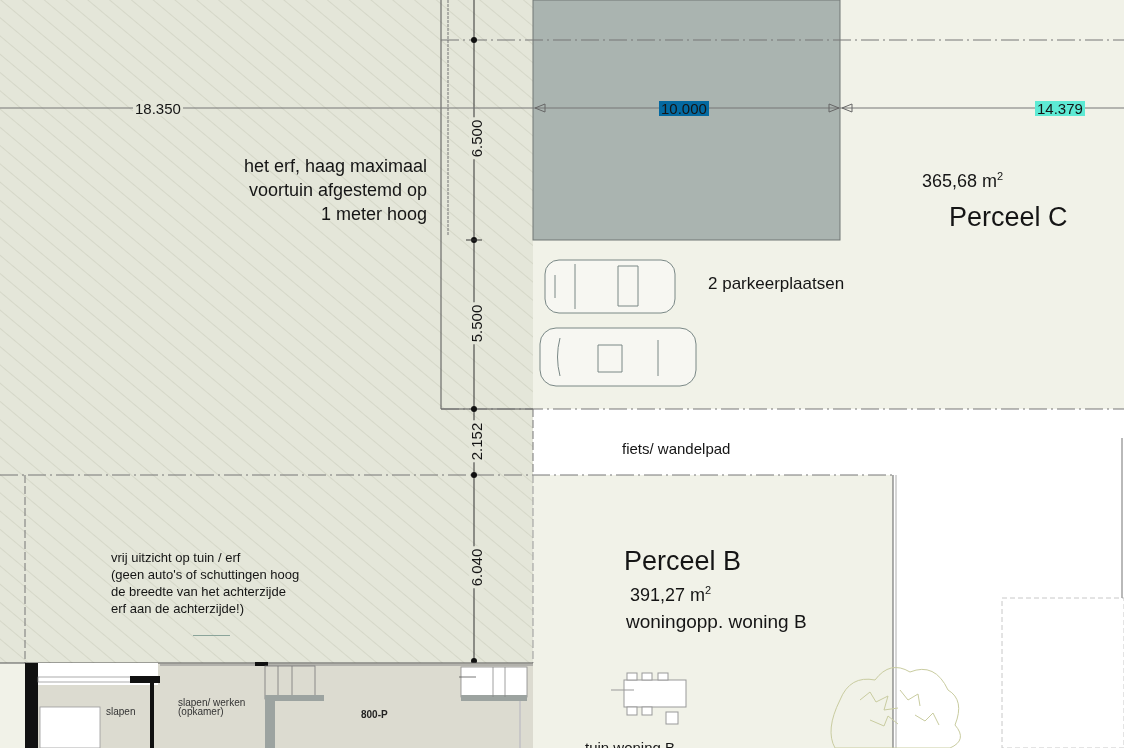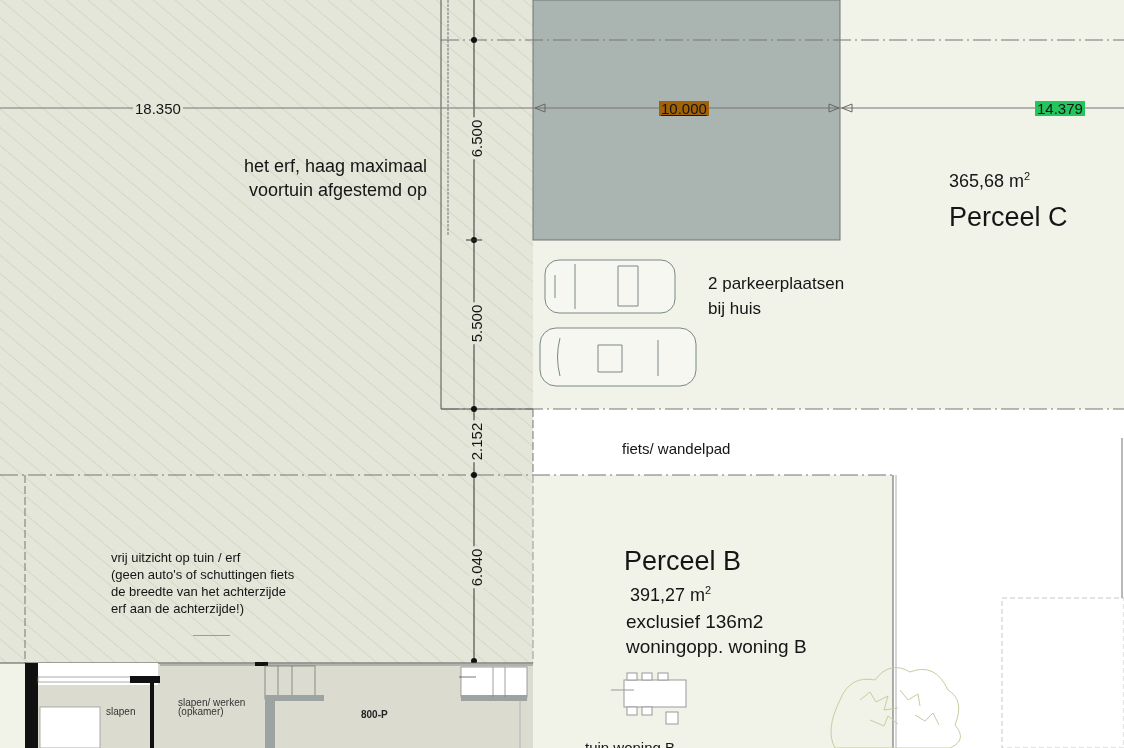--- a/index.html
+++ b/index.html
@@ -117,55 +117,54 @@
   <rect x="265" y="695" width="59" height="6" fill="#9ca3a0"></rect>
   <rect x="461" y="667" width="66" height="30" fill="#fff" stroke="#888" stroke-width="0.8"></rect>
   <rect x="461" y="695" width="66" height="6" fill="#9ca3a0"></rect>
   <line x1="493" y1="667" x2="493" y2="697" stroke="#888" stroke-width="0.8"></line>
   <line x1="505" y1="667" x2="505" y2="697" stroke="#888" stroke-width="0.8"></line>
   <line x1="459" y1="677" x2="476" y2="677" stroke="#555" stroke-width="0.8"></line>
   <line x1="520" y1="701" x2="520" y2="748" stroke="#aab" stroke-width="0.8"></line>
 </svg>
 
 <div class="lbl dim" style="left:133px; top:101px; background:#e4e6d9;text-align:center;">18.350</div>
-<div class="lbl dim" style="left:659px; top:101px; background:#a16207;text-decoration:underline;">10.000</div>
-<div class="lbl dim" style="left:1035px; top:101px; background:#22c55e;">14.379</div>
+<div class="lbl dim" style="left:659px; top:101px; background:#0369a1;">10.000</div>
+<div class="lbl dim" style="left:1035px; top:101px; background:#5eead4;">14.379</div>
 
 <div class="lbl dim-v" style="left:456px; top:131px; background:#e4e6d9; padding:0 2px;">6.500</div>
 <div class="lbl dim-v" style="left:456px; top:316px; background:#e4e6d9; padding:0 2px;">5.500</div>
 <div class="lbl dim-v" style="left:456px; top:434px; background:#e4e6d9; padding:0 2px;">2.152</div>
 <div class="lbl dim-v" style="left:456px; top:560px; background:#e4e6d9; padding:0 2px;">6.040</div>
 
 <div class="lbl note-r" style="right:697px; top:154px;">
   <div>het erf, haag maximaal</div>
   <div>voortuin afgestemd op</div>
+  <div>1 meter hoog</div>
 </div>
 
-<div class="lbl area" style="left:949px; top:171px;text-align:right;"><span>365,68 m</span><sup>2</sup></div>
+<div class="lbl area" style="left:922px; top:171px;text-align:right;"><span>365,68 m</span><sup>2</sup></div>
 <div class="lbl big" style="left:949px; top:204px;">Perceel C</div>
 
 <div class="lbl" style="left:708px; top:271px; font-size:17px; line-height:25px;">
   <div>2 parkeerplaatsen</div>
-  <div>bij huis</div>
 </div>
 
 <div class="lbl small" style="left:622px; top:441px;">fiets/ wandelpad</div>
 
 <div class="lbl note" style="left:111px; top:549px;">
   <div>vrij uitzicht op tuin / erf</div>
-  <div>(geen auto's of schuttingen fiets</div>
+  <div>(geen auto's of schuttingen hoog</div>
   <div>de breedte van het achterzijde</div>
   <div>erf aan de achterzijde!)</div>
 </div>
 <div style="position:absolute; left:193px; top:635px; width:37px; height:1px; background:#8aa49a;"></div>
 
 <div class="lbl big" style="left:624px; top:548px;">Perceel B</div>
 <div class="lbl area" style="left:630px; top:585px;"><span>391,27 m</span><sup>2</sup></div>
 <div class="lbl mid" style="left:626px; top:609px;">
-  <div>exclusief 136m2</div>
   <div>woningopp.  woning B</div>
 </div>
 <div class="lbl small" style="left:585px; top:740px;">tuin woning B</div>
 
 <div class="lbl tiny" style="left:106px; top:707px;">slapen</div>
 <div class="lbl tiny" style="left:178px; top:698px;">
   <div>slapen/ werken</div>
   <div>(opkamer)</div>
 </div>
 <div class="lbl room" style="left:361px; top:710px;">800-P</div>

